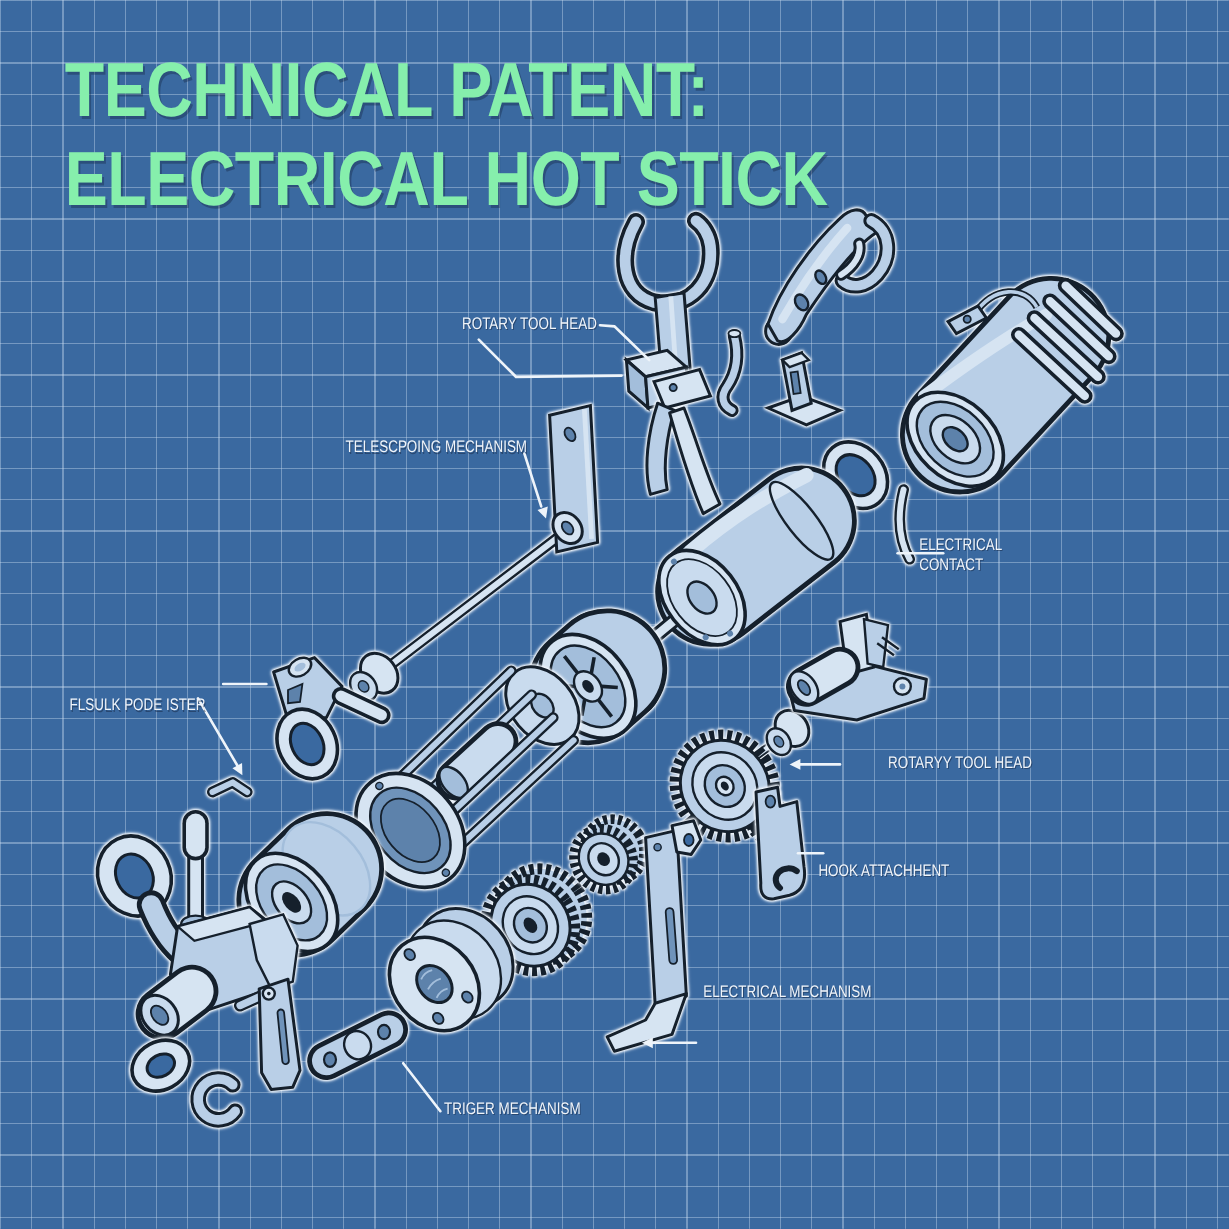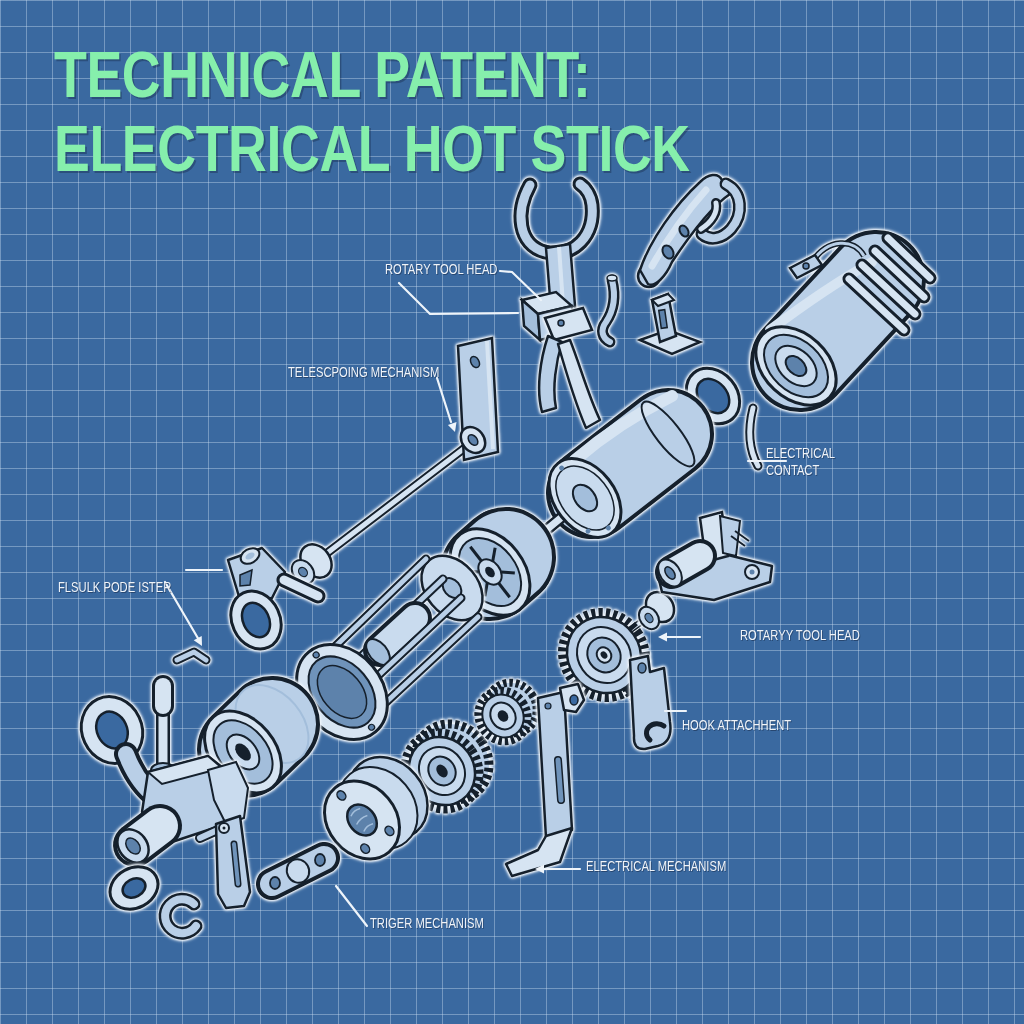--- a/index.html
+++ b/index.html
@@ -422,14 +422,14 @@
   </g>
 </svg>
 
 <div class="label" style="left:385px;top:261px;"><span class="cond">ROTARY TOOL HEAD</span></div>
 <div class="label" style="left:288px;top:364px;"><span class="cond">TELESCPOING MECHANISM</span></div>
 <div class="label" style="left:766px;top:445px;"><span class="cond">ELECTRICAL
 CONTACT</span></div>
 <div class="label" style="left:58px;top:579px;"><span class="cond">FLSULK PODE ISTER</span></div>
 <div class="label" style="left:740px;top:627px;"><span class="cond">ROTARYY TOOL HEAD</span></div>
 <div class="label" style="left:682px;top:701px;margin-top:16px;"><span class="cond">HOOK ATTACHHENT</span></div>
-<div class="label" style="left:586px;top:858px;"><span class="cond">ELECTRICAL MECHANISM</span></div>
+<div class="label" style="left:586px;top:818px;"><span class="cond">ELECTRICAL MECHANISM</span></div>
 <div class="label" style="left:370px;top:915px;"><span class="cond">TRIGER MECHANISM</span></div>
 
 </body></html>

